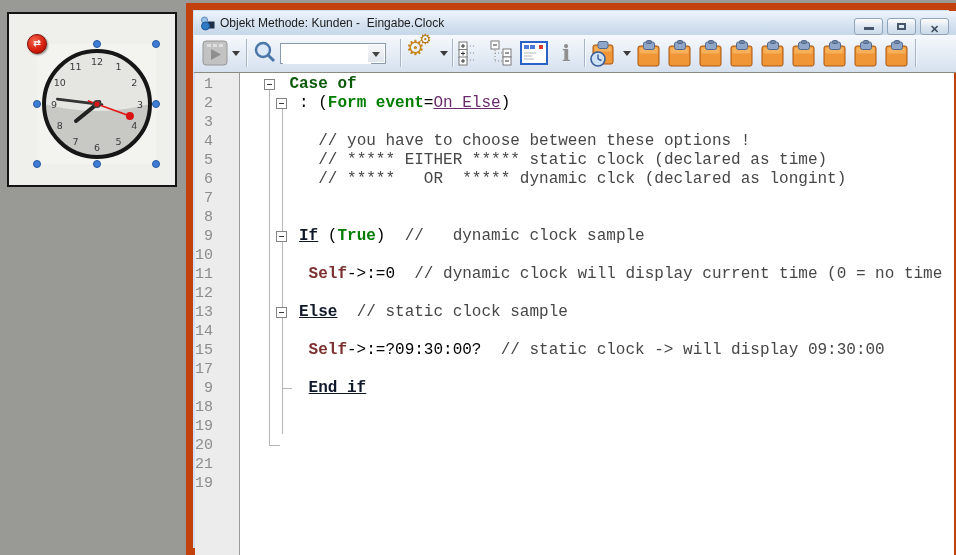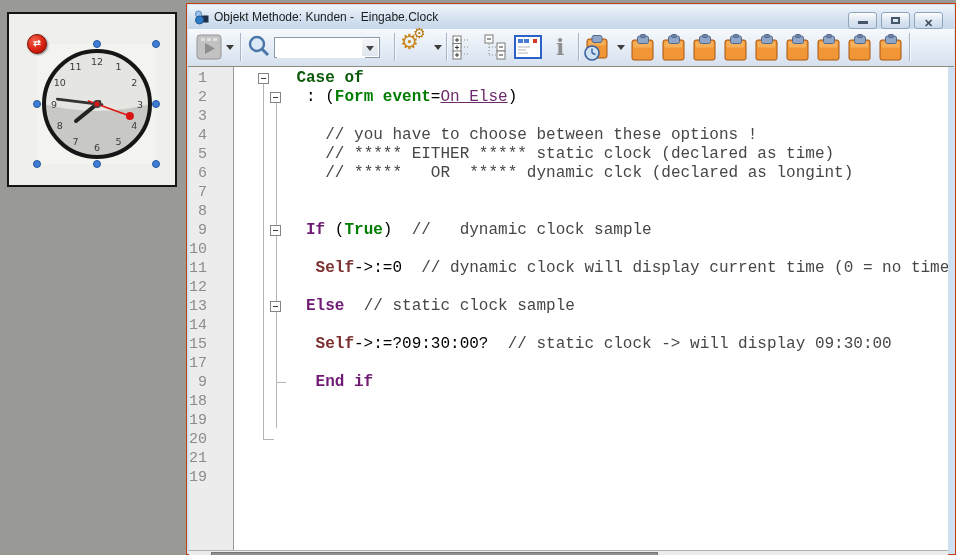--- a/index.html
+++ b/index.html
@@ -14,21 +14,21 @@
   .hand-hour{stroke:#222;stroke-width:4;stroke-linecap:round;}
   .hand-minute{stroke:#333;stroke-width:2.6;stroke-linecap:round;}
   .hand-second{stroke:#e21414;stroke-width:1.6;stroke-linecap:round;}
   .badge{position:absolute;left:18px;top:20px;width:18px;height:18px;border-radius:50%;
          background:radial-gradient(circle at 35% 30%,#f4604a,#d61e0c 60%,#8d0e04);
          border:1px solid #7a0a02;box-shadow:1px 1px 2px rgba(0,0,0,.45);
          color:#fff;font-size:9px;font-weight:bold;text-align:center;line-height:17px;}
 
   
   .window{position:absolute;left:186px;top:3px;width:770px;height:552px;
-          background:#cfe0f2;border:1px solid #c2410c;box-sizing:border-box;}
+          background:#cfe0f2;border:7px solid #c2410c;box-sizing:border-box;}
   .titlebar{position:absolute;left:1px;top:1px;width:766px;height:24px;
             background:linear-gradient(#eef4fb,#d3e1f0 60%,#c6d7e9);}
   .title-icon{position:absolute;left:6px;top:4px;width:16px;height:16px;}
   .title-text{position:absolute;left:26px;top:5px;font-size:12px;color:#1c1c1c;white-space:pre;}
   .winbtn{position:absolute;top:7px;width:29px;height:17px;border:1px solid #90a5bb;border-radius:3px;
           background:linear-gradient(#fdfdfd,#dde7f2 50%,#cbd9e9);box-sizing:border-box;text-align:center;}
   .winbtn .bar{position:absolute;left:9px;bottom:4px;width:10px;height:3px;background:#45566b;}
   .winbtn .box{position:absolute;left:9px;top:4px;width:9px;height:7px;border:2px solid #45566b;box-sizing:border-box;}
   .winbtn .x{font-size:11px;font-weight:bold;color:#3e4e5e;line-height:15px;}
 
@@ -51,23 +51,23 @@
   .info-i{font-family:"DejaVu Serif",serif;font-weight:bold;font-size:22px;color:#8f8f8f;line-height:26px;}
 
   
   .editor{position:absolute;left:2px;top:63px;width:759px;height:483px;display:flex;background:#fff;}
   .gutter{width:45px;background:#ececec;border-right:1px solid #9a9a9a;box-sizing:border-box;
           padding-top:2px;font-family:"Liberation Mono","DejaVu Sans Mono",monospace;
           font-size:15px;color:#8c8c8c;}
   .gut-row{height:19px;line-height:19px;text-align:right;padding-right:26px;}
   .pane{position:relative;width:714px;overflow:hidden;padding-top:2px;box-sizing:border-box;
         font-family:"Liberation Mono","DejaVu Sans Mono",monospace;font-size:16px;}
-  .code-row{height:19px;line-height:19px;white-space:pre;padding-left:24px;position:relative;z-index:1;}
+  .code-row{height:19px;line-height:19px;white-space:pre;padding-left:11px;position:relative;z-index:1;}
   .tk-g{color:#0a5a0a;font-weight:bold;}
-  .tk-b{color:#701a75;font-weight:bold;}
+  .tk-b{color:#0f172a;font-weight:bold;text-decoration:underline;}
   .tk-c{color:#007d00;font-weight:bold;}
   .tk-k{color:#6b2a6b;text-decoration:underline;}
   .tk-s{color:#7d3030;font-weight:bold;}
   .tk-m{color:#474747;text-align:center;}
   .tk-p{color:#000;}
   .overlay{position:absolute;left:0;top:0;width:100%;height:100%;z-index:0;}
   .tline{position:absolute;background:#b5b5b5;}
   .tline.v{width:1px;}
   .tline.h{height:1px;}
   .fold-box{position:absolute;width:11px;height:11px;background:#fff;border:1px solid #848484;

